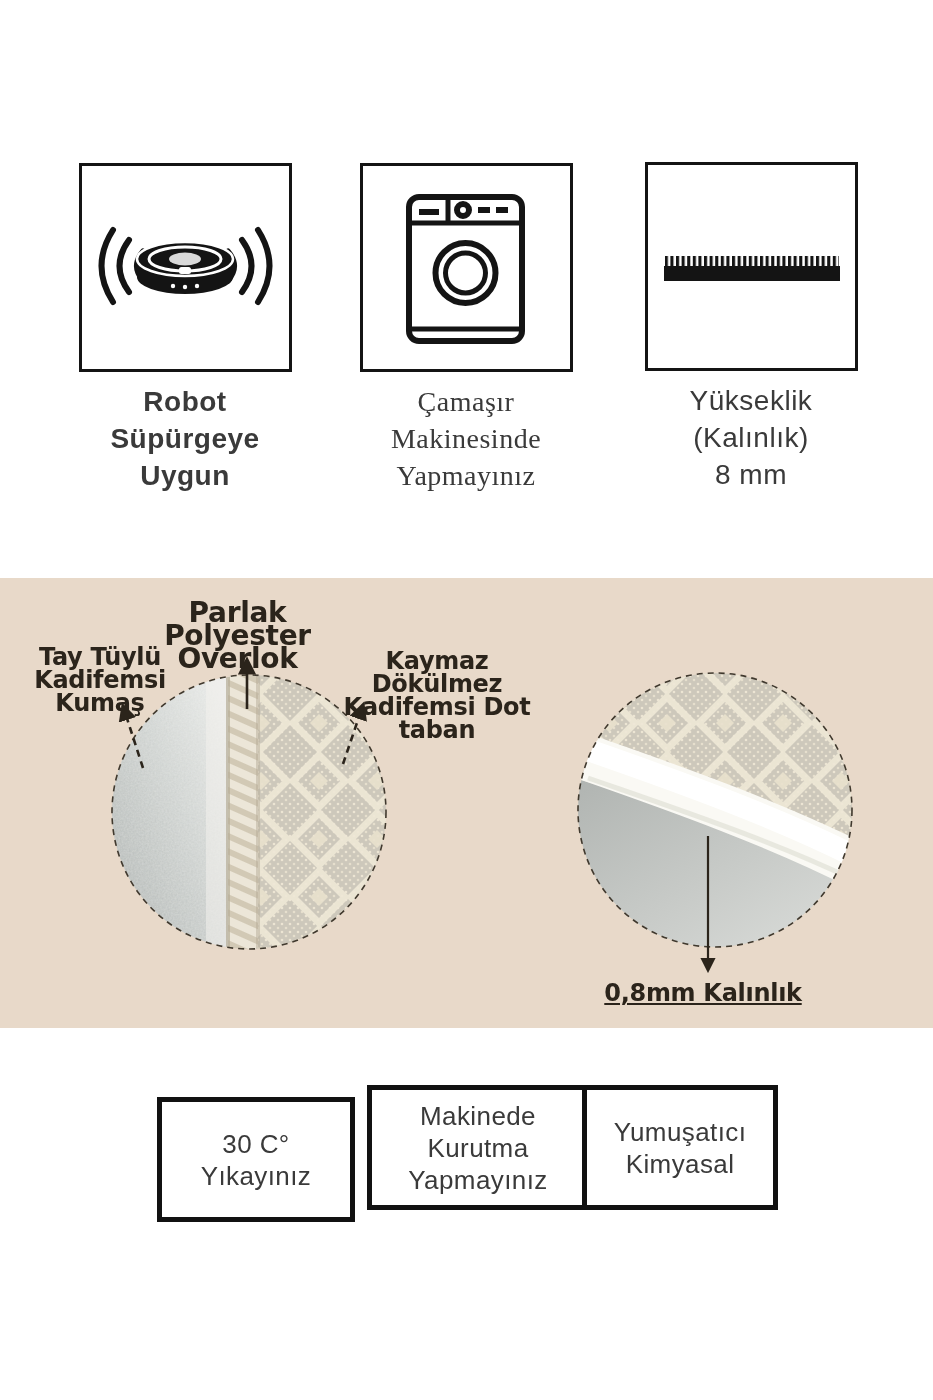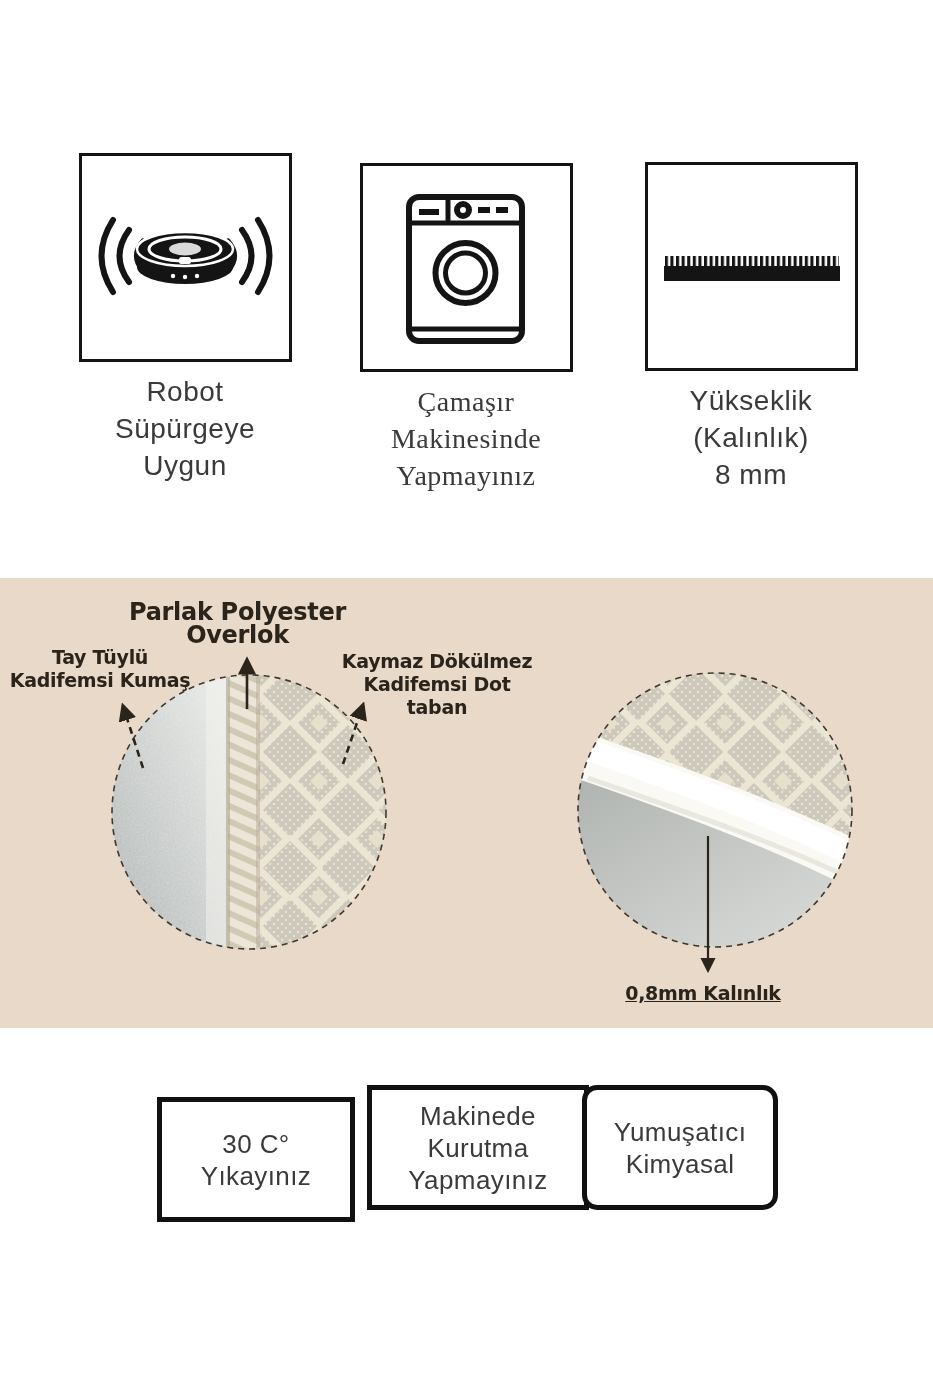--- a/index.html
+++ b/index.html
@@ -21,61 +21,61 @@
   }
   .feature .icon-box svg{display:block;}
   .feature-label{
     margin-top:11px;
     text-align:center;
     font-size:28px;line-height:37px;
     color:#3a3a3a;
     letter-spacing:0.5px;
   }
   .feature-label span{display:block;}
-  #feature-1{left:55px;top:153px;}
+  #feature-1{left:55px;top:163px;font-weight:bold;}
   #feature-2{left:336px;top:163px;font-family:Liberation Serif, serif;}
   #feature-3{left:621px;top:162px;}
 
   
   .material-band{
     position:absolute;left:0;top:578px;
     width:933px;height:450px;
     background:#e8d9c9;
   }
   .material-band svg.art{position:absolute;left:0;top:0;}
   .note{
     position:absolute;
     font-family:"DejaVu Sans", sans-serif;
     font-weight:700;
     color:#2b241b;
     text-align:center;
-    font-size:19px;line-height:23px;
+    font-size:24px;line-height:23px;
     letter-spacing:-0.3px;
   }
   .note span{display:block;}
-  #note-overlock{left:115px;top:23px;width:245px;font-size:24px;}
+  #note-overlock{left:115px;top:23px;width:245px;font-size:28px;}
   #note-fabric{left:5px;top:68px;width:190px;}
   #note-base{left:332px;top:72px;width:210px;}
   #note-thickness{left:598px;top:404px;width:210px;text-decoration:underline;}
 
   
   .care-box{
     position:absolute;top:1085px;height:125px;
     border:5px solid #111;background:#fff;
     box-sizing:border-box;
     display:flex;flex-direction:column;
     align-items:center;justify-content:center;
     text-align:center;
     font-size:26px;line-height:32px;color:#3a3a3a;
     letter-spacing:0.4px;
   }
   .care-box span{display:block;}
   #care-1{left:157px;width:198px;margin-top:12px;}
   #care-2{left:367px;width:222px;}
-  #care-3{left:582px;width:196px;border-radius:15px;}
+  #care-3{left:582px;width:196px;}
 </style>
 </head>
 <body>
 
 <div class="page">
 
   <div class="feature" id="feature-1">
     <div class="icon-box">
       <svg width="207" height="203" viewBox="0 0 207 203">
         <g stroke="#141414" stroke-width="6" fill="none" stroke-linecap="round">

